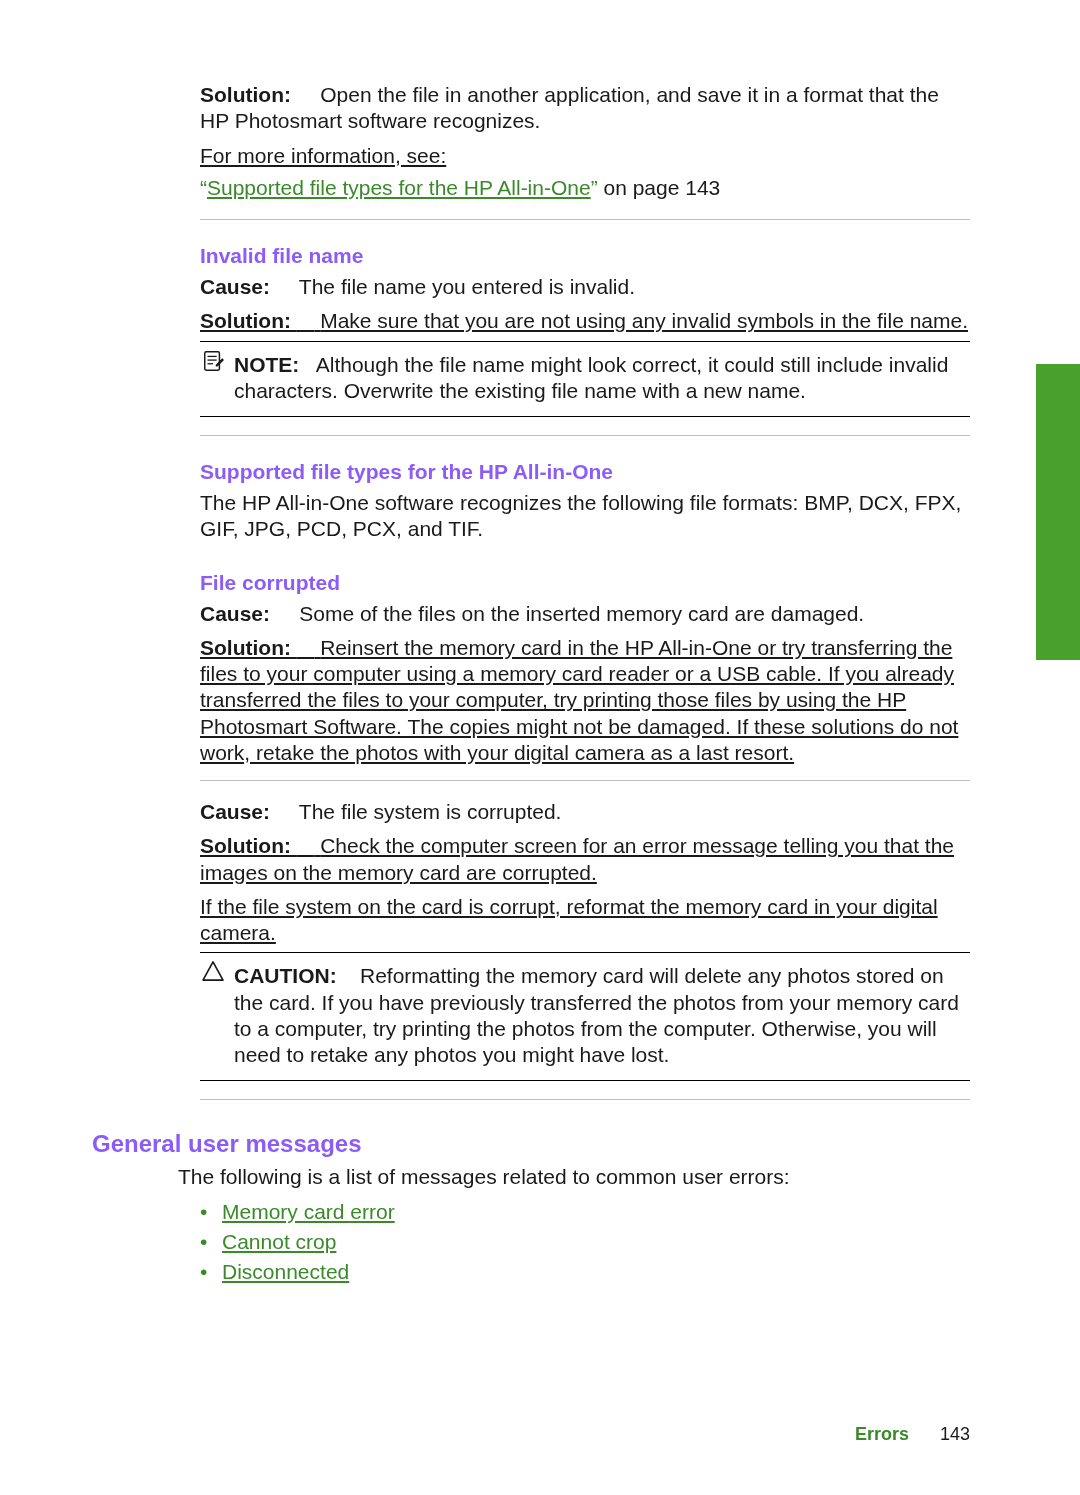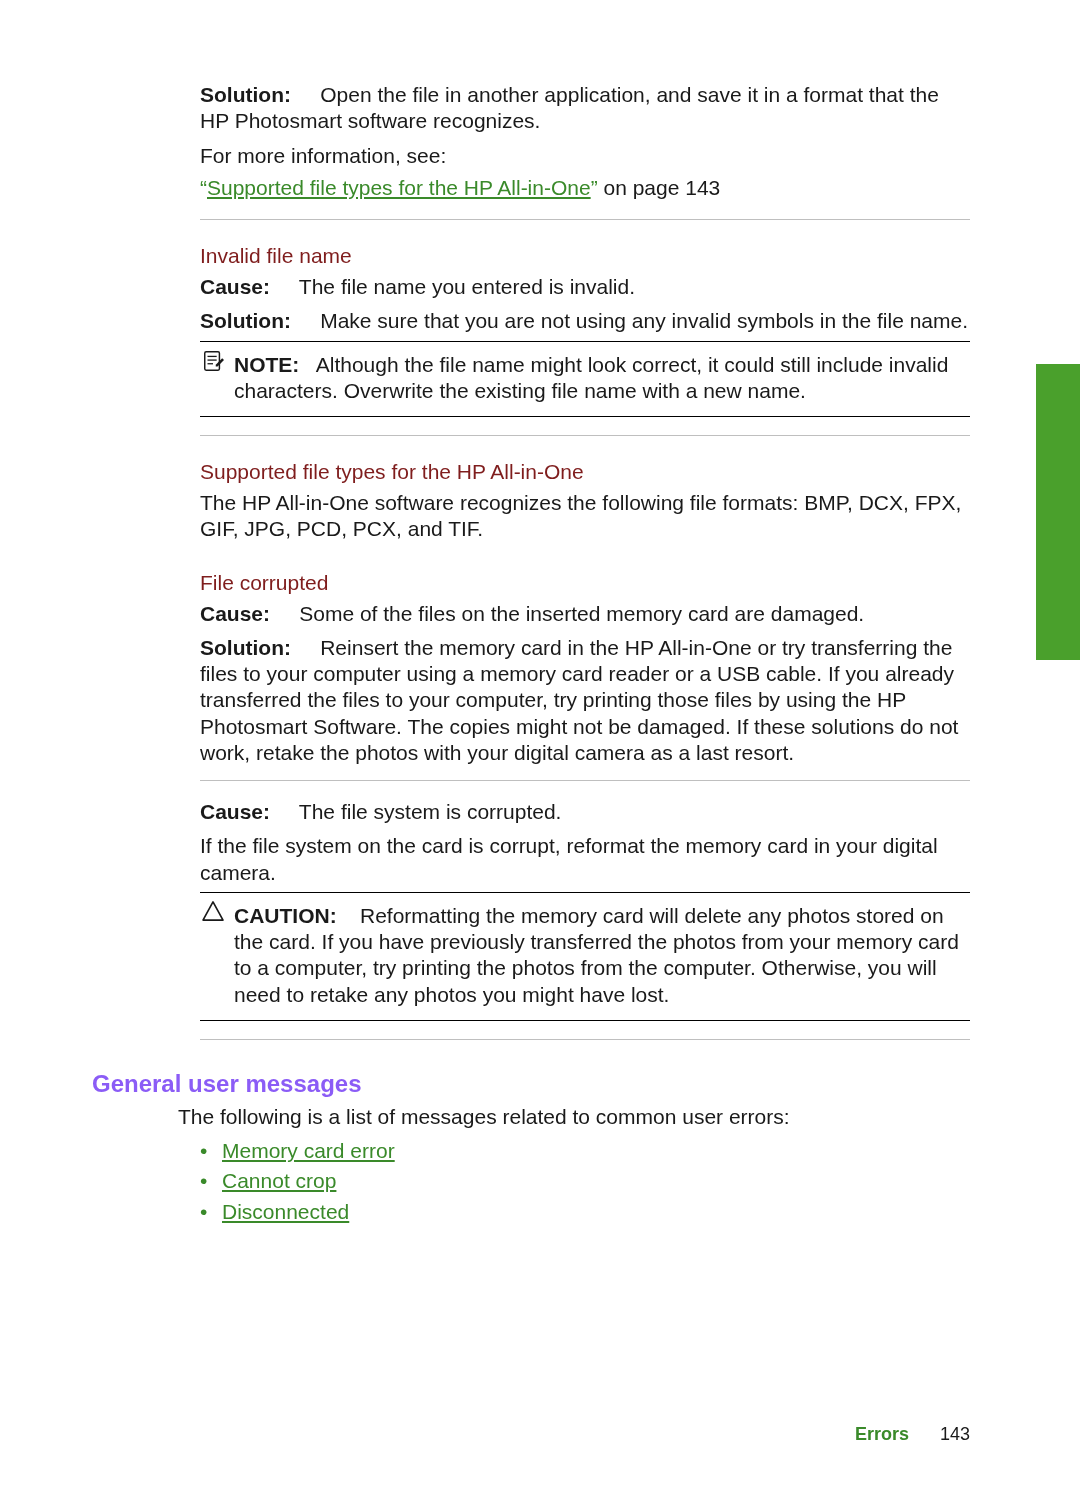--- a/index.html
+++ b/index.html
@@ -39,25 +39,25 @@
     border-top: 1.5px solid #bfbfbf;
     margin: 18px 0 24px 108px;
   }
   hr.note-divider {
     border: none;
     border-top: 1.5px solid #000;
     margin: 6px 0 6px 0;
   }
   .subhead {
     font-size: 21px;
-    font-weight: normal;
-    color: #7f1d1d;
+    font-weight: bold;
+    color: #8b5cf6;
     margin: 0 0 6px 108px;
   }
-  .p-sp-top { margin-top: 8px; }
+  .p-sp-top { margin-top: 8px; text-decoration: underline; }
   .note-block {
     margin-left: 108px;
   }
   .note-content {
     padding: 4px 0 6px 34px;
     font-size: 21px;
     line-height: 1.25;
   }
   .note-icon {
     float: left;
@@ -178,20 +178,25 @@
   </p>
 
   <hr class="section-divider" style="margin-top:14px; margin-bottom:18px;">
 
   <p class="body-text indent">
     <span class="bold">Cause:</span>
     <span>&nbsp;&nbsp;&nbsp;</span>
     <span>The file system is corrupted.</span>
   </p>
   <p class="body-text indent p-sp-top">
+    <span class="bold">Solution:</span>
+    <span>&nbsp;&nbsp;&nbsp;</span>
+    <span>Check the computer screen for an error message telling you that the images on the memory card are corrupted.</span>
+  </p>
+  <p class="body-text indent p-sp-top">
     <span>If the file system on the card is corrupt, reformat the memory card in your digital camera.</span>
   </p>
 
   <div class="note-block">
     <hr class="note-divider">
     <div>
       <span class="note-icon">
         <svg width="22" height="20" viewBox="0 0 24 22">
           <path d="M12 1 L23 21 L1 21 Z" fill="none" stroke="#1a1a1a" stroke-width="1.8" stroke-linejoin="round"></path>
         </svg>

